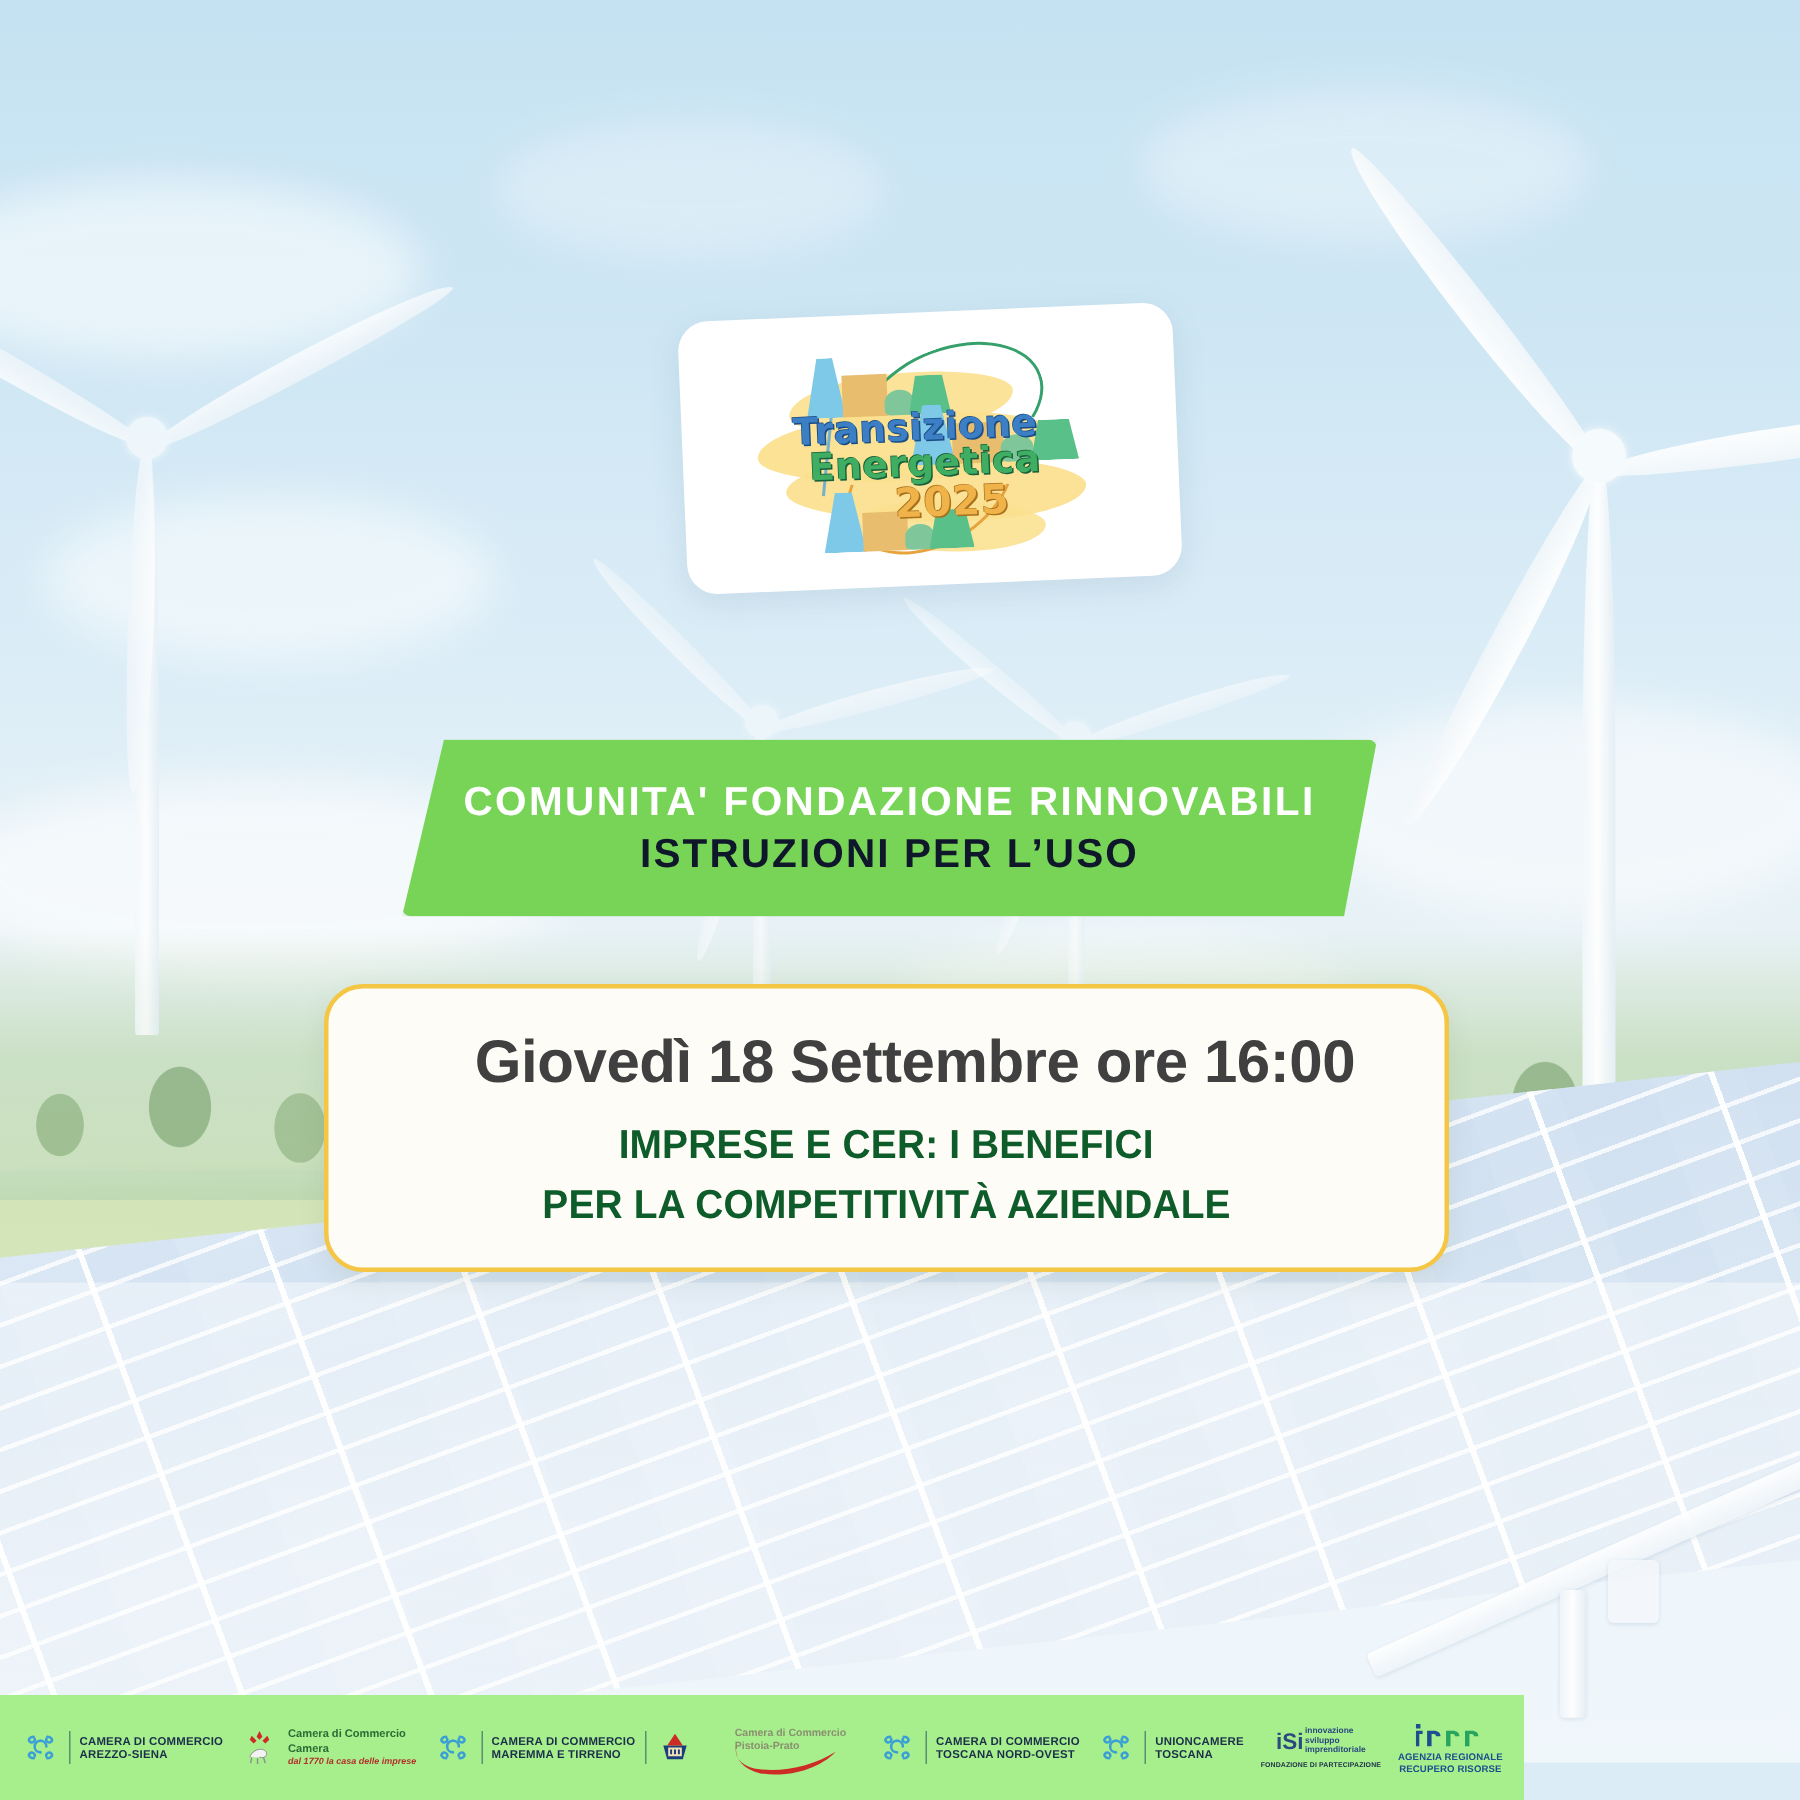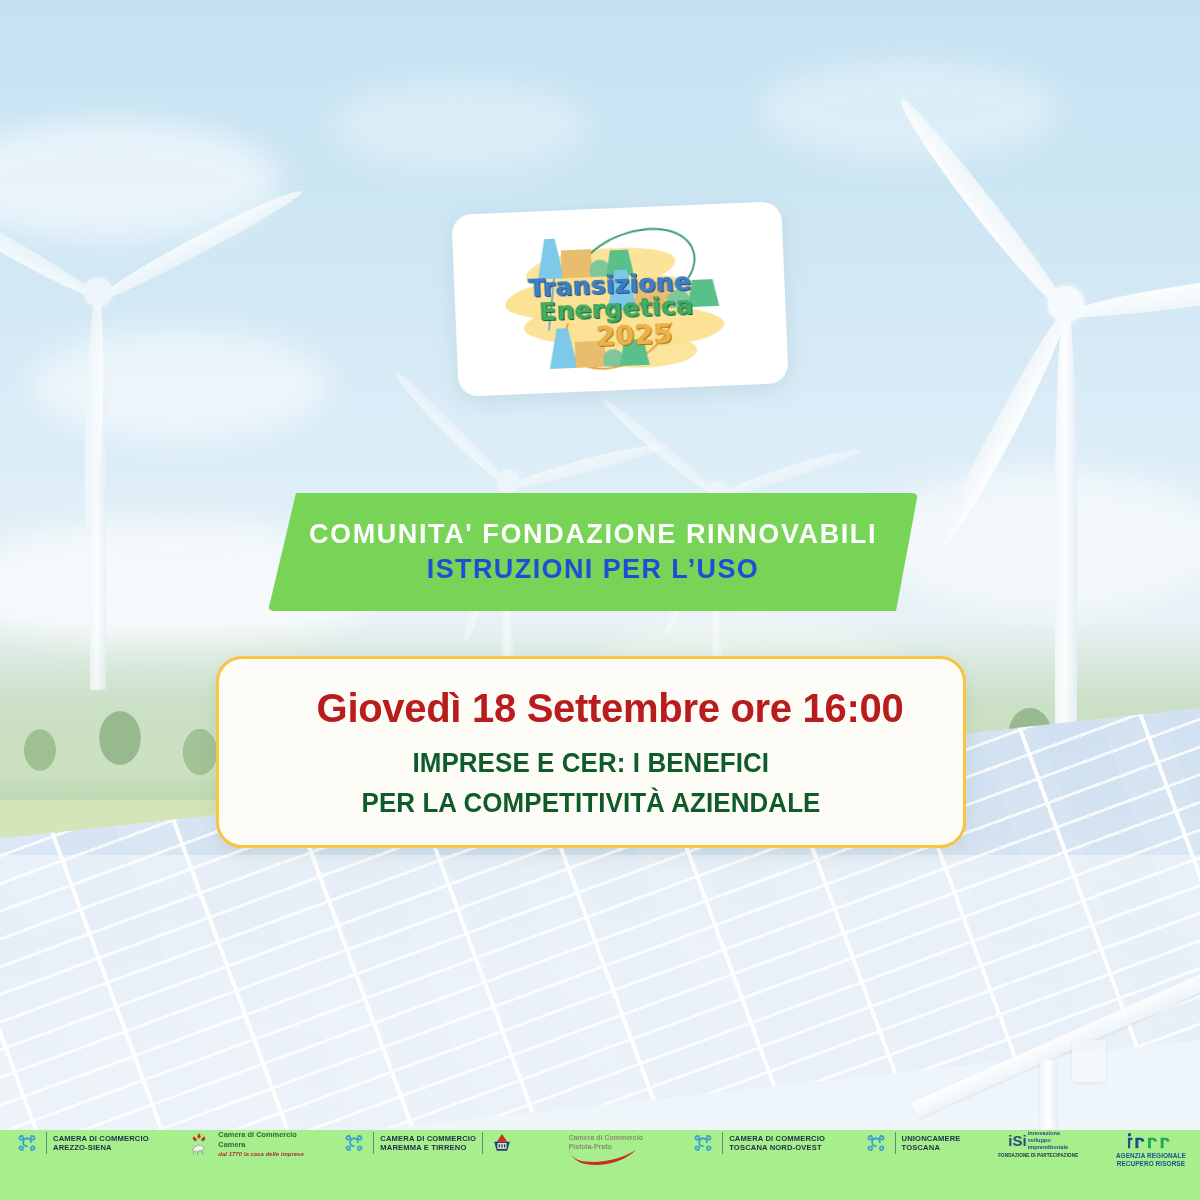--- a/index.html
+++ b/index.html
@@ -184,46 +184,46 @@
     clip-path:polygon(28px 0, 650px 0, 628px 118px, 0 118px);
     border-radius:6px;
     box-shadow:0 5px 14px rgba(40,110,40,.16);
     display:flex;flex-direction:column;align-items:center;justify-content:center;gap:4px;
   }
   .sub-l1{
     color:#ffffff;font-weight:700;font-size:27px;letter-spacing:1.6px;
     font-family:"Liberation Sans",sans-serif;white-space:nowrap;
   }
   .sub-l2{
-    color:#1d4ed8;font-weight:700;font-size:27px;letter-spacing:1.4px;
+    color:#0f172a;font-weight:700;font-size:27px;letter-spacing:1.4px;
     font-family:"Liberation Sans",sans-serif;white-space:nowrap;
   }
 
   
   .date-card{
     position:absolute;left:216px;top:656px;width:744px;height:186px;
     background:#fdfcf7;border:3px solid #f5c544;border-radius:26px;
     box-shadow:0 6px 18px rgba(90,110,60,.10);
     display:flex;flex-direction:column;align-items:center;justify-content:center;gap:9px;
   }
   .date-line{
-    color:#b91c1c;font-weight:700;font-size:40px;letter-spacing:-.3px;
+    color:#404040;font-weight:700;font-size:40px;letter-spacing:-.3px;
     font-family:"Liberation Sans",sans-serif;white-space:nowrap;margin-left:38px;
   }
   .topic-line{
     color:#0f5c2b;font-weight:700;font-size:27px;letter-spacing:.1px;
     font-family:"Liberation Sans Narrow","Liberation Sans",sans-serif;
     transform:scaleX(.96);white-space:nowrap;
   }
   .topic-1{margin-top:8px;}
 
   
   .footer{
-    position:absolute;left:0;bottom:0;width:1200px;height:70px;
-    background:#a7ee8c;display:flex;align-items:flex-start;
+    position:absolute;left:0;bottom:0;width:1016px;height:70px;
+    background:#a7ee8c;display:flex;align-items:center;
     justify-content:space-between;padding:0 14px;box-sizing:border-box;
   }
   .flogo{display:flex;align-items:center;gap:6px;}
   .cc-mark{width:26px;height:26px;flex:0 0 26px;}
   .cc-div{width:1px;height:22px;background:#1b3f63;opacity:.55;}
   .cc-txt{
     font-family:"Liberation Sans",sans-serif;font-weight:600;
     font-size:7.6px;line-height:1.25;color:#1b2f4a;letter-spacing:.15px;
     text-transform:uppercase;white-space:nowrap;
   }

